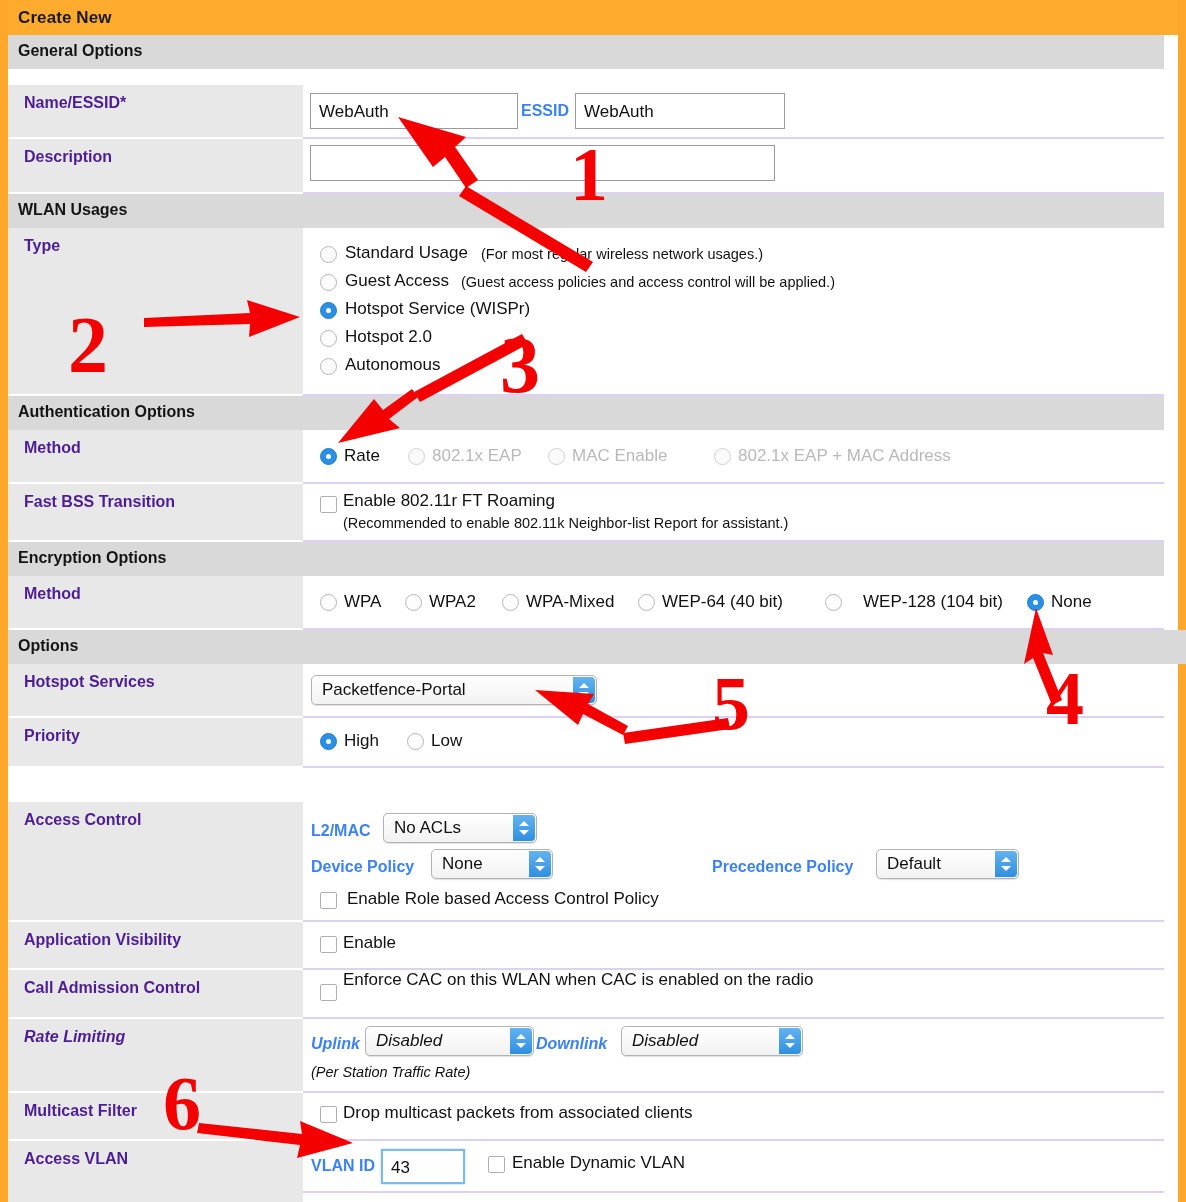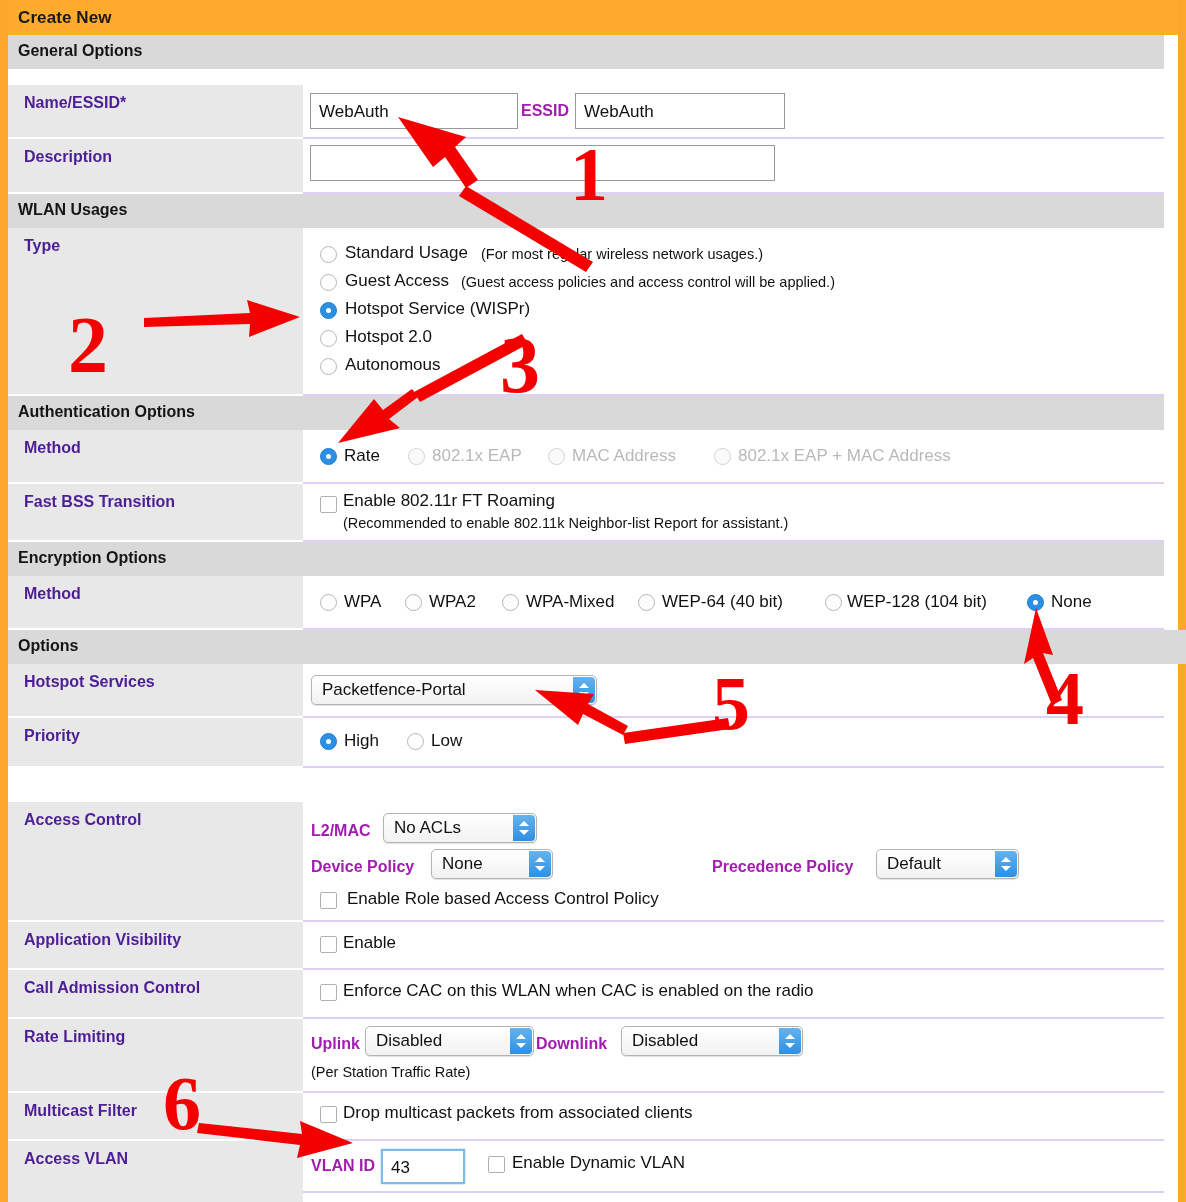--- a/index.html
+++ b/index.html
@@ -26,21 +26,21 @@
   .rowfield{position:absolute;left:295px;top:0;width:861px;height:100%;background:#fff;}
   .uline{position:absolute;left:295px;width:861px;height:2px;background:#ddd0f5;}
   .greyfill{position:absolute;left:0;width:295px;background:#e8e8e8;}
 
   
   .tbox{position:absolute;box-sizing:border-box;border:1px solid #9a9a9a;background:#fff;
         font-family:"Liberation Sans",sans-serif;font-size:17px;color:#111;padding:0 8px;line-height:1;}
   .tbox .v{position:absolute;left:8px;top:50%;transform:translateY(-50%);}
   .tbox.focus{border:2px solid #7eb9e8;box-shadow:0 0 2px #9ccaf0;}
 
-  .inline{position:absolute;font-size:16px;font-weight:bold;color:#a21caf;}
+  .inline{position:absolute;font-size:16px;font-weight:bold;color:#3b82f6;}
 
   .radio{position:absolute;width:17px;height:17px;border-radius:50%;box-sizing:border-box;
          border:1px solid #b6b6b6;background:#fdfdfd;}
   .radio.on{border:1px solid #1d7fd4;background:#2b8fe4;}
   .radio.on:after{content:"";position:absolute;left:5px;top:5px;width:5px;height:5px;border-radius:50%;background:#fff;}
   .radio.dis{border:1px solid #d2d2d2;background:#fafafa;}
 
   .cb{position:absolute;width:17px;height:17px;box-sizing:border-box;border:1px solid #b0b0b0;background:#fff;border-radius:2px;}
 
   .lab{position:absolute;font-size:17px;color:#111;white-space:nowrap;}
@@ -151,21 +151,21 @@
     <div class="row" style="top:430px;height:52px;">
       <div class="rowlabel">
         <span>Method</span>
       </div>
       <div class="rowfield">
         <span class="radio on" style="left:17px;top:18px;"></span>
         <span class="lab" style="left:41px;top:16px;">Rate</span>
         <span class="radio dis" style="left:105px;top:18px;"></span>
         <span class="lab dis" style="left:129px;top:16px;">802.1x EAP</span>
         <span class="radio dis" style="left:245px;top:18px;"></span>
-        <span class="lab dis" style="left:269px;top:16px;">MAC Address</span>
+        <span class="lab dis" style="left:269px;top:16px;">MAC Enable</span>
         <span class="radio dis" style="left:411px;top:18px;"></span>
         <span class="lab dis" style="left:435px;top:16px;">802.1x EAP + MAC Address</span>
       </div>
     </div>
     <div class="uline" style="top:482px;"></div>
 
     <div class="row" style="top:484px;height:56px;">
       <div class="rowlabel">
         <span>Fast BSS Transition</span>
       </div>
@@ -188,21 +188,21 @@
       <div class="rowfield">
         <span class="radio" style="left:17px;top:18px;"></span>
         <span class="lab" style="left:41px;top:16px;">WPA</span>
         <span class="radio" style="left:102px;top:18px;"></span>
         <span class="lab" style="left:126px;top:16px;">WPA2</span>
         <span class="radio" style="left:199px;top:18px;"></span>
         <span class="lab" style="left:223px;top:16px;">WPA-Mixed</span>
         <span class="radio" style="left:335px;top:18px;"></span>
         <span class="lab" style="left:359px;top:16px;">WEP-64 (40 bit)</span>
         <span class="radio" style="left:522px;top:18px;"></span>
-        <span class="lab" style="left:544px;top:16px;">WEP-128 (104 bit)</span>
+        <span class="lab" style="left:560px;top:16px;">WEP-128 (104 bit)</span>
         <span class="radio on" style="left:724px;top:18px;"></span>
         <span class="lab" style="left:748px;top:16px;">None</span>
       </div>
     </div>
     <div class="uline" style="top:628px;"></div>
 
     <div class="sec" style="top:630px;padding-left:28px;">
       <div class="lbl">Options</div>
     </div>
 
@@ -276,26 +276,26 @@
       </div>
     </div>
     <div class="uline" style="top:968px;"></div>
 
     <div class="row" style="top:970px;height:47px;">
       <div class="rowlabel">
         <span>Call Admission Control</span>
       </div>
       <div class="rowfield">
         <span class="cb" style="left:17px;top:14px;"></span>
-        <span class="lab" style="left:40px;top:11px;text-align:center;">Enforce CAC on this WLAN when CAC is enabled on the radio</span>
+        <span class="lab" style="left:40px;top:0;text-align:center;">Enforce CAC on this WLAN when CAC is enabled on the radio</span>
       </div>
     </div>
     <div class="uline" style="top:1017px;"></div>
 
-    <div class="row" style="top:1019px;height:72px;">
+    <div class="row" style="top:1019px;height:72px;font-style:italic;">
       <div class="rowlabel">
         <span>Rate Limiting</span>
       </div>
       <div class="rowfield">
         <span class="inline" style="left:8px;top:16px;">Uplink</span>
         <div class="sel" style="left:62px;top:7px;width:169px;">
           <span class="sv">Disabled</span>
           <span class="btn"></span>
         </div>
         <span class="inline" style="left:233px;top:16px;">Downlink</span>

